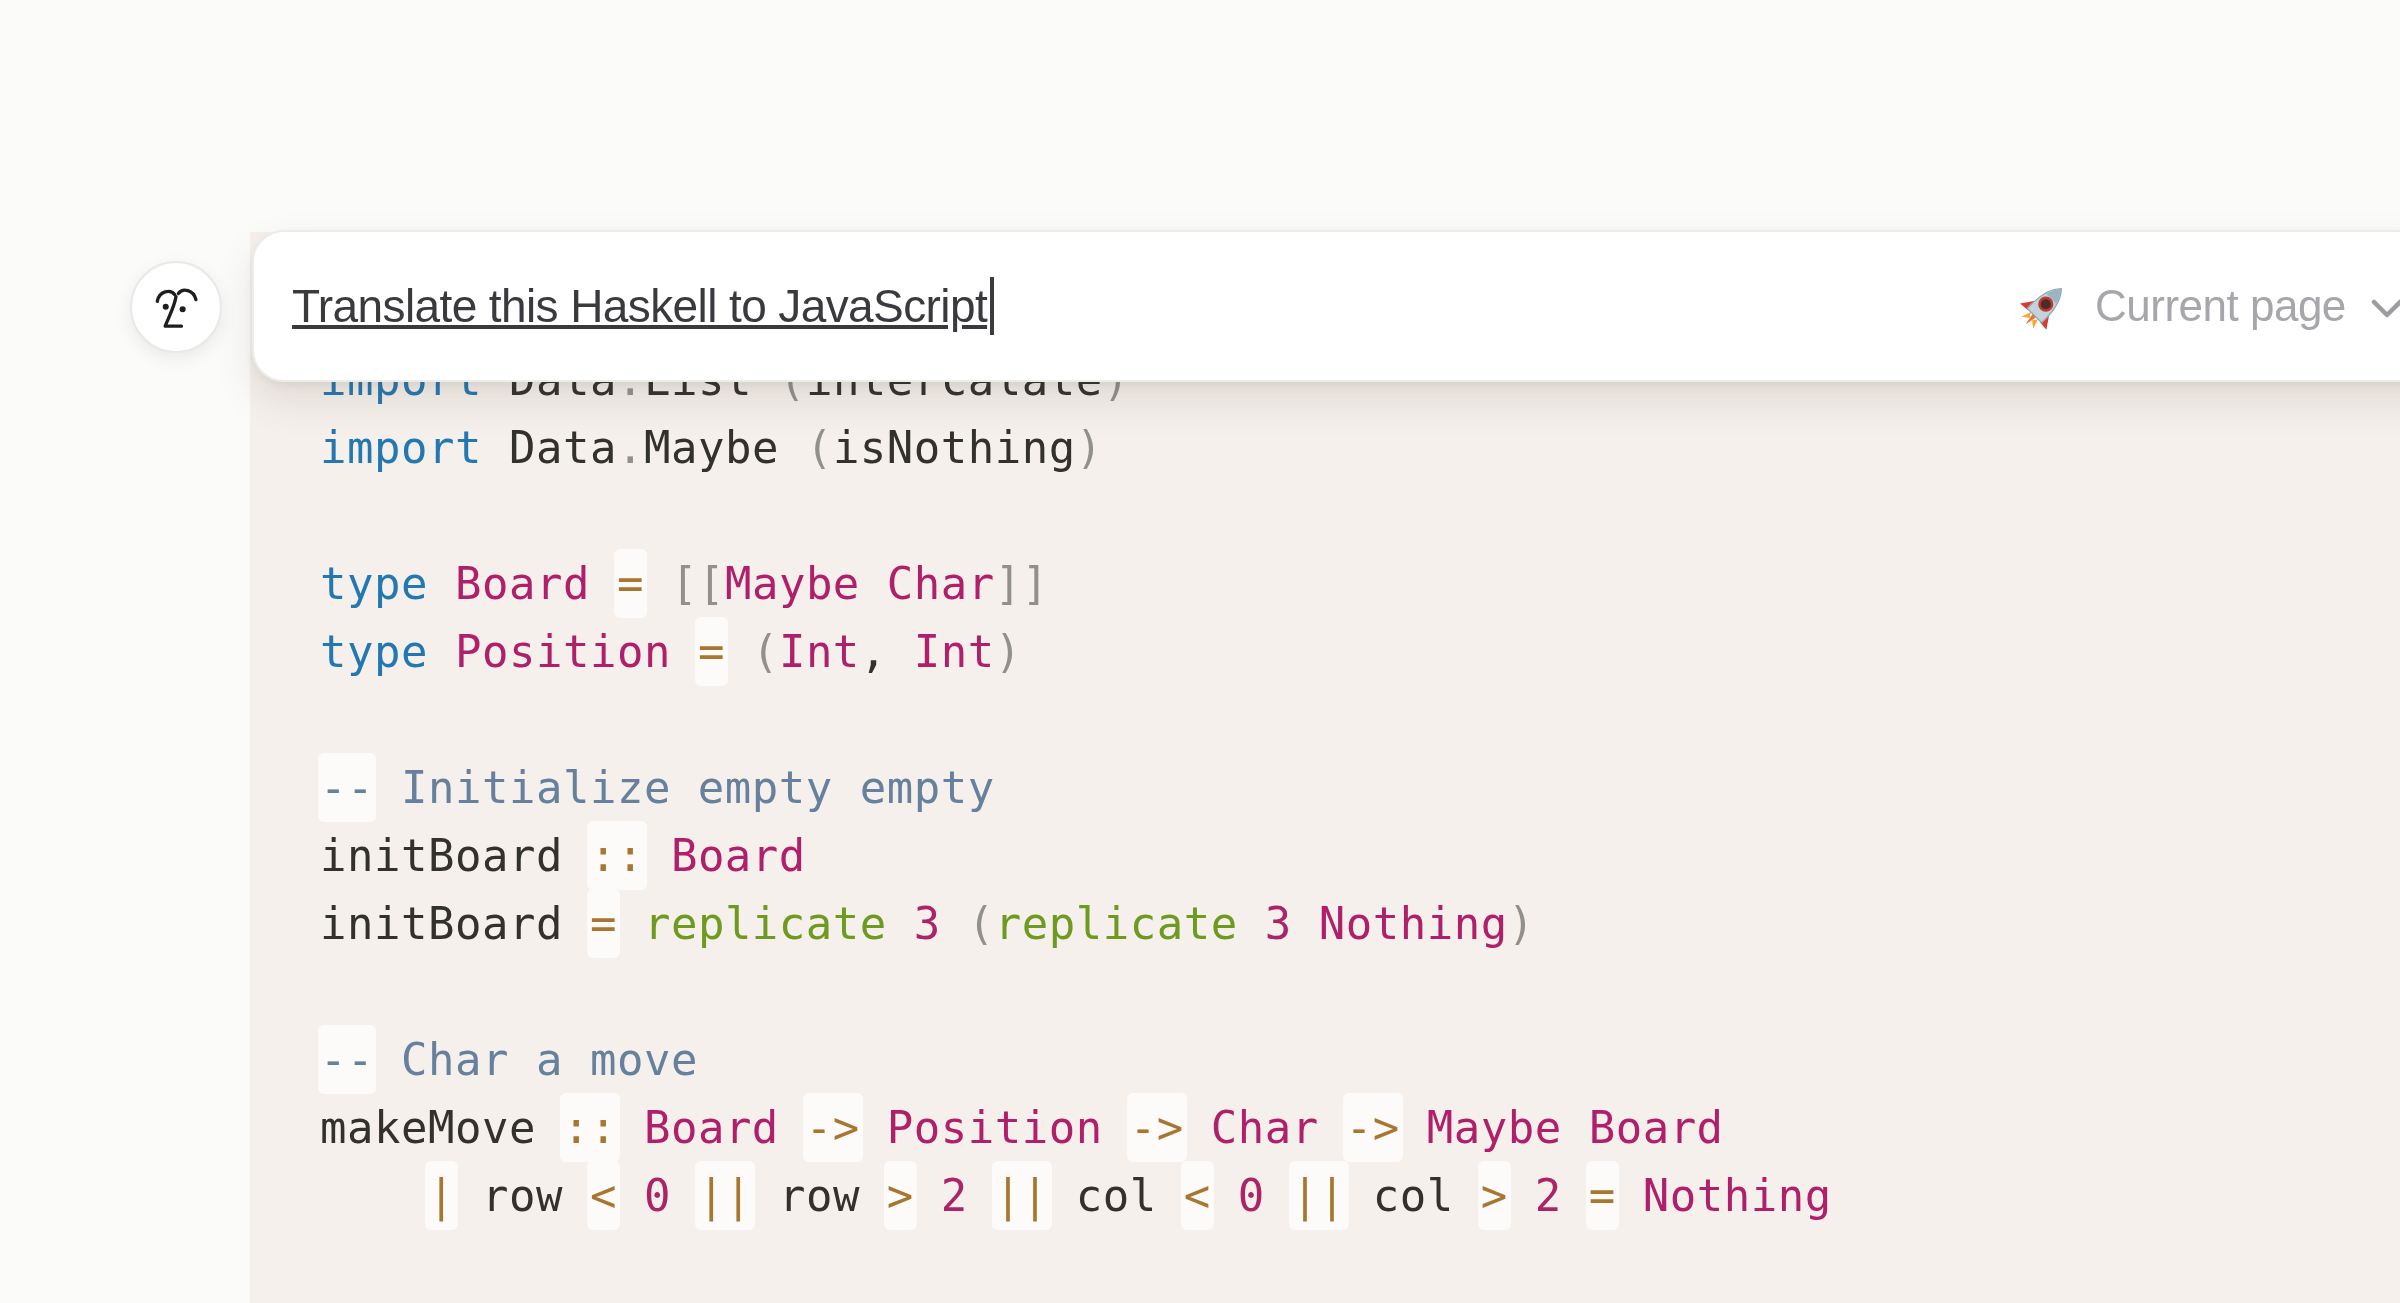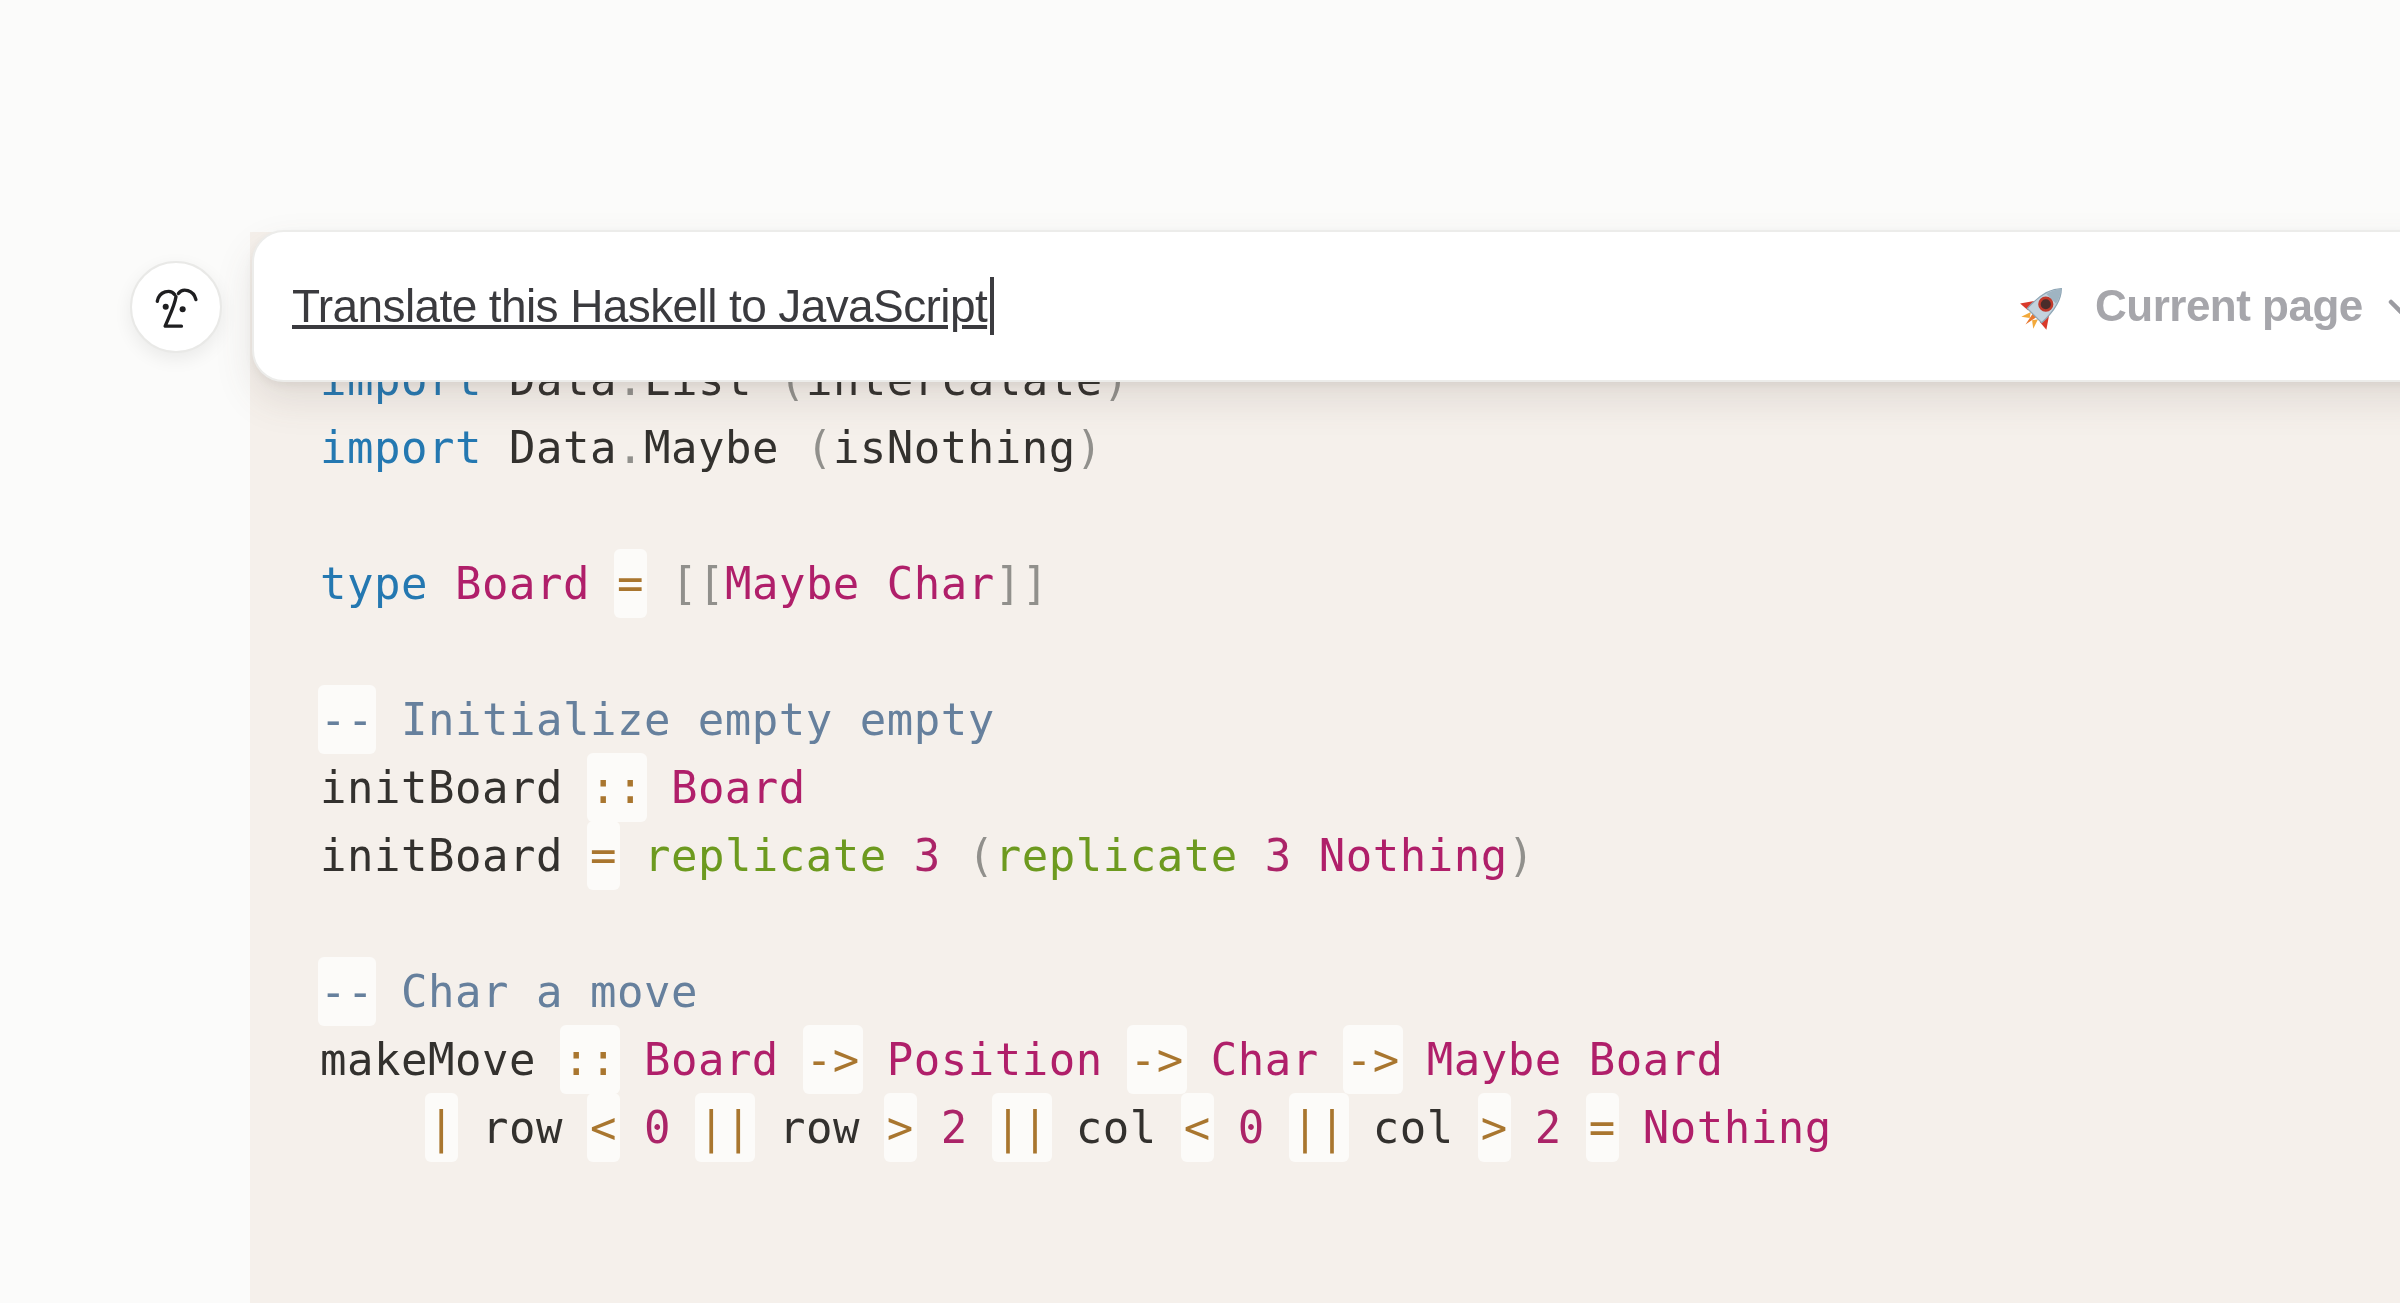--- a/index.html
+++ b/index.html
@@ -58,21 +58,21 @@
   .caret {
     display:inline-block; width:3.5px; height:58px;
     background:var(--c-caret, #3c3c40); margin-left:3px;
   }
   .scope {
     position:absolute; left:1763px; top:0; height:100%;
     display:flex; align-items:center; gap:24px; cursor:pointer;
   }
   .rocket svg { display:block; }
   .scope-label {
-    font-size:44px; font-weight:700; letter-spacing:-0.5px;
+    font-size:44px; font-weight:400; letter-spacing:-0.5px;
     color:var(--c-scope-text, #a6a6ab); white-space:nowrap;
   }
   .chev svg { display:block; margin-top:6px; }
 
   
   .logo-circle {
     position:absolute; left:130px; top:261px; width:92px; height:92px;
     box-sizing:border-box;
     background:#ffffff; border:2px solid #e9e9e7; border-radius:50%;
     box-shadow:0 6px 18px rgba(0,0,0,0.07);
@@ -84,20 +84,21 @@
 <body>
 
 <div class="stage">
 
   <div class="code-panel">
     <div class="code">
         <div class="code-line"><span class="tok-kw">import</span><span class="tok-pl"> </span><span class="tok-pl">Data</span><span class="tok-pu">.</span><span class="tok-pl">List</span><span class="tok-pl"> </span><span class="tok-pu">(</span><span class="tok-pl">intercalate</span><span class="tok-pu">)</span></div>
         <div class="code-line"><span class="tok-kw">import</span><span class="tok-pl"> </span><span class="tok-pl">Data</span><span class="tok-pu">.</span><span class="tok-pl">Maybe</span><span class="tok-pl"> </span><span class="tok-pu">(</span><span class="tok-pl">isNothing</span><span class="tok-pu">)</span></div>
         <div class="code-line"></div>
         <div class="code-line"><span class="tok-kw">type</span><span class="tok-pl"> </span><span class="tok-ty">Board</span><span class="tok-pl"> </span><span class="tok-op">=</span><span class="tok-pl"> </span><span class="tok-pu">[[</span><span class="tok-ty">Maybe</span><span class="tok-pl"> </span><span class="tok-ty">Char</span><span class="tok-pu">]]</span></div>
+        <div class="code-line"><span class="tok-kw">type</span><span class="tok-pl"> </span><span class="tok-ty">Position</span><span class="tok-pl"> </span><span class="tok-op">=</span><span class="tok-pl"> </span><span class="tok-pu">(</span><span class="tok-ty">Int</span><span class="tok-pl">, </span><span class="tok-ty">Int</span><span class="tok-pu">)</span></div>
         <div class="code-line"></div>
         <div class="code-line"><span class="tok-comx">--</span><span class="tok-com"> Initialize empty empty</span></div>
         <div class="code-line"><span class="tok-pl">initBoard </span><span class="tok-op">::</span><span class="tok-pl"> </span><span class="tok-ty">Board</span></div>
         <div class="code-line"><span class="tok-pl">initBoard </span><span class="tok-op">=</span><span class="tok-pl"> </span><span class="tok-fn">replicate</span><span class="tok-pl"> </span><span class="tok-num">3</span><span class="tok-pl"> </span><span class="tok-pu">(</span><span class="tok-fn">replicate</span><span class="tok-pl"> </span><span class="tok-num">3</span><span class="tok-pl"> </span><span class="tok-ty">Nothing</span><span class="tok-pu">)</span></div>
         <div class="code-line"></div>
         <div class="code-line"><span class="tok-comx">--</span><span class="tok-com"> Char a move</span></div>
         <div class="code-line"><span class="tok-pl">makeMove </span><span class="tok-op">::</span><span class="tok-pl"> </span><span class="tok-ty">Board</span><span class="tok-pl"> </span><span class="tok-op">-&gt;</span><span class="tok-pl"> </span><span class="tok-ty">Position</span><span class="tok-pl"> </span><span class="tok-op">-&gt;</span><span class="tok-pl"> </span><span class="tok-ty">Char</span><span class="tok-pl"> </span><span class="tok-op">-&gt;</span><span class="tok-pl"> </span><span class="tok-ty">Maybe</span><span class="tok-pl"> </span><span class="tok-ty">Board</span></div>
         <div class="code-line"><span class="tok-pl">    </span><span class="tok-op">|</span><span class="tok-pl"> row </span><span class="tok-op">&lt;</span><span class="tok-pl"> </span><span class="tok-num">0</span><span class="tok-pl"> </span><span class="tok-op">||</span><span class="tok-pl"> row </span><span class="tok-op">&gt;</span><span class="tok-pl"> </span><span class="tok-num">2</span><span class="tok-pl"> </span><span class="tok-op">||</span><span class="tok-pl"> col </span><span class="tok-op">&lt;</span><span class="tok-pl"> </span><span class="tok-num">0</span><span class="tok-pl"> </span><span class="tok-op">||</span><span class="tok-pl"> col </span><span class="tok-op">&gt;</span><span class="tok-pl"> </span><span class="tok-num">2</span><span class="tok-pl"> </span><span class="tok-op">=</span><span class="tok-pl"> </span><span class="tok-ty">Nothing</span></div>
       </div>
   </div>

